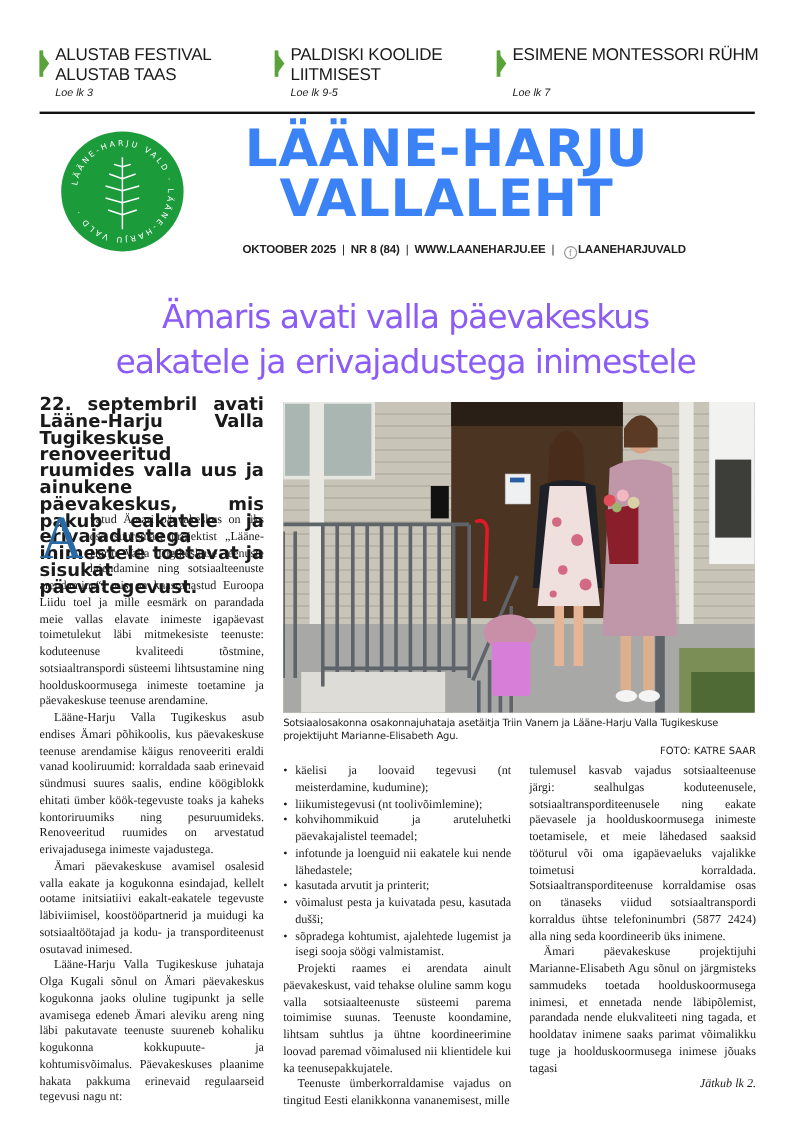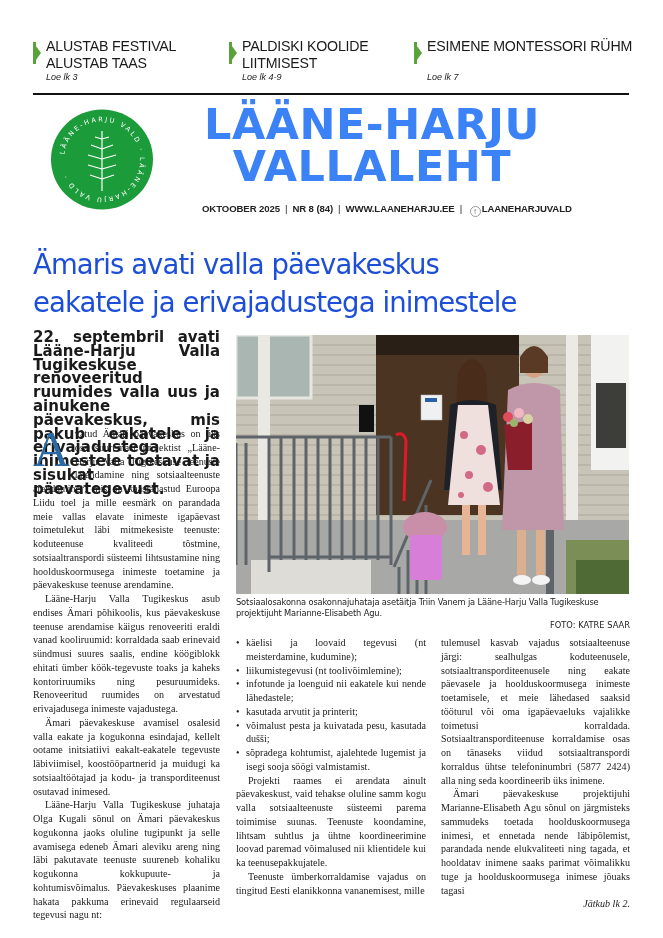--- a/index.html
+++ b/index.html
@@ -23,21 +23,21 @@
   
   .logo { position: absolute; left: 50px; top: 109px; width: 104px; height: 101px; }
 
   
   .masthead { position: absolute; left: 160px; top: 103px; width: 424px; text-align: center; font-family: "DejaVu Sans", sans-serif; font-weight: bold; color: #3b82f6; font-size: 43px; line-height: 42px; letter-spacing: 0.5px; }
   .issue-line { position: absolute; left: 178px; top: 203px; font-family: "Liberation Sans", sans-serif; font-size: 9.6px; font-weight: bold; color: #222; white-space: nowrap; letter-spacing: -0.1px; margin-left: 24px; }
   .issue-line .sep { margin: 0 5px; font-weight: normal; }
   .fb { display: inline-block; width: 11px; height: 11px; border: 1px solid #999; border-radius: 50%; font-size: 8px; line-height: 9px; text-align: center; color: #999; vertical-align: -2px; margin-right: 1px; font-weight: normal; }
 
   
-  .headline { position: absolute; left: 33px; top: 245px; width: 610px; font-family: "DejaVu Sans", sans-serif; font-size: 27.5px; line-height: 38px; font-weight: normal; color: #1d4ed8; letter-spacing: -0.9px; }
+  .headline { position: absolute; left: 33px; top: 245px; width: 610px; font-family: "DejaVu Sans", sans-serif; font-size: 27.5px; line-height: 38px; font-weight: normal; color: #8b5cf6; letter-spacing: -0.9px; text-align: center; }
 
   
   .col { position: absolute; font-family: "Liberation Serif", serif; font-size: 10.1px; line-height: 13.75px; color: #1a1a1a; text-align: justify; }
   .lead { position: absolute; left: 33px; top: 331px; width: 187px; font-family: "DejaVu Sans", sans-serif; font-weight: bold; font-size: 15px; line-height: 13.8px; text-align: justify; color: #1a1a1a; }
   .col p { margin: 0; }
   .col p.ind { text-indent: 12px; }
   .dropcap { float: left; font-family: "Liberation Serif", serif; font-size: 51px; line-height: 40px; color: #2a6aa4; margin: 2px 5px 0 0; height: 42px; }
   #col-1 { left: 33px; top: 427px; width: 187px; }
   #col-2 { left: 236px; top: 636px; width: 190px; }
   #col-3 { left: 441px; top: 636px; width: 189px; }
@@ -63,21 +63,21 @@
     <div>ALUSTAB TAAS</div>
   </div>
   <div class="loe">Loe lk 3</div>
 </div>
 <div class="teaser" id="teaser-2">
   <span class="arrow"></span>
   <div class="t">
     <div>PALDISKI KOOLIDE</div>
     <div>LIITMISEST</div>
   </div>
-  <div class="loe">Loe lk 4-9</div>
+  <div class="loe">Loe lk 9-5</div>
 </div>
 <div class="teaser" id="teaser-3">
   <span class="arrow"></span>
   <div class="t">
     <div>ESIMENE MONTESSORI RÜHM</div>
   </div>
   <div class="loe">Loe lk 7</div>
 </div>
 
 <div class="rule"></div>
@@ -233,20 +233,21 @@
   </svg>
 </div>
 
 <div class="caption">Sotsiaalosakonna osakonnajuhataja asetäitja Triin Vanem ja Lääne-Harju Valla Tugikeskuse projektijuht Marianne-Elisabeth Agu.</div>
 <div class="credit">FOTO: KATRE SAAR</div>
 
 <div class="col" id="col-2">
   <ul class="bullets">
     <li>käelisi ja loovaid tegevusi (nt meisterdamine, kudumine);</li>
     <li>liikumistegevusi (nt toolivõimlemine);</li>
+    <li>kohvihommikuid ja aruteluhetki päevakajalistel teemadel;</li>
     <li>infotunde ja loenguid nii eakatele kui nende lähedastele;</li>
     <li>kasutada arvutit ja printerit;</li>
     <li>võimalust pesta ja kuivatada pesu, kasutada dušši;</li>
     <li>sõpradega kohtumist, ajalehtede lugemist ja isegi sooja söögi valmistamist.</li>
   </ul>
   <p class="ind">Projekti raames ei arendata ainult päevakeskust, vaid tehakse oluline samm kogu valla sotsiaalteenuste süsteemi parema toimimise suunas. Teenuste koondamine, lihtsam suhtlus ja ühtne koordineerimine loovad paremad võimalused nii klientidele kui ka teenusepakkujatele.</p>
   <p class="ind">Teenuste ümberkorraldamise vajadus on tingitud Eesti elanikkonna vananemisest, mille</p>
 </div>
 
 <div class="col" id="col-3">

